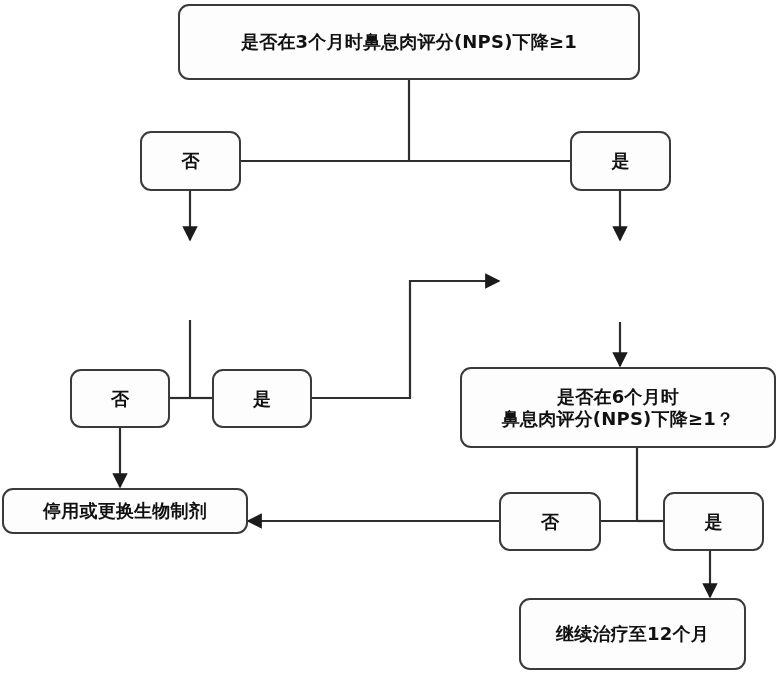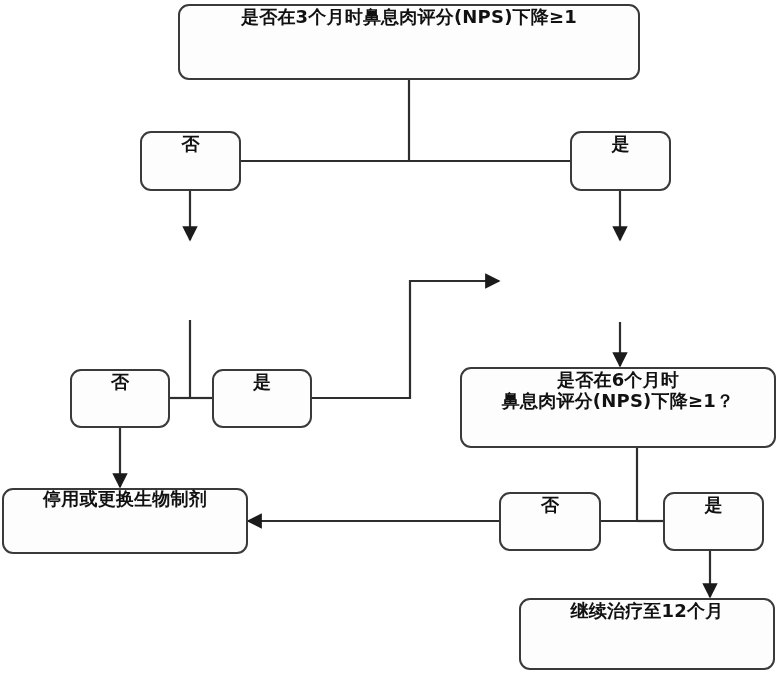--- a/index.html
+++ b/index.html
@@ -24,21 +24,21 @@
     width: 780px;
     height: 682px;
   }
   .node {
     position: absolute;
     box-sizing: border-box;
     background: #fdfdfd;
     border: 2px solid #3a3a3a;
     border-radius: 11px;
     display: flex;
-    align-items: flex-start;
+    align-items: center;
     justify-content: center;
     text-align: center;
     color: #111111;
     font-weight: 700;
     line-height: 1.18;
     z-index: 2;
     letter-spacing: 0.2px;
   }
   .node .txt {
     display: block;
@@ -109,29 +109,29 @@
 
   <div class="node n-label" style="left:212px; top:369px; width:100px; height:59px;">
     <span class="txt">是</span>
   </div>
 
   <div class="node n-big" style="left:460px; top:367px; width:316px; height:81px;">
     <span class="txt">是否在6个月时
 鼻息肉评分(NPS)下降≥1？</span>
   </div>
 
-  <div class="node n-big" style="left:2px; top:488px; width:246px; height:66px;font-family:Liberation Mono, monospace;">
+  <div class="node n-big" style="left:2px; top:488px; width:246px; height:46px;">
     <span class="txt">停用或更换生物制剂</span>
   </div>
 
   <div class="node n-label" style="left:499px; top:492px; width:102px; height:59px;">
     <span class="txt">否</span>
   </div>
 
   <div class="node n-label" style="left:663px; top:492px; width:101px; height:59px;">
     <span class="txt">是</span>
   </div>
 
-  <div class="node n-big" style="left:519px; top:598px; width:256px; height:72px;">
+  <div class="node n-big" style="left:519px; top:598px; width:227px; height:72px;">
     <span class="txt">继续治疗至12个月</span>
   </div>
 
 </div>
 
 </body></html>

